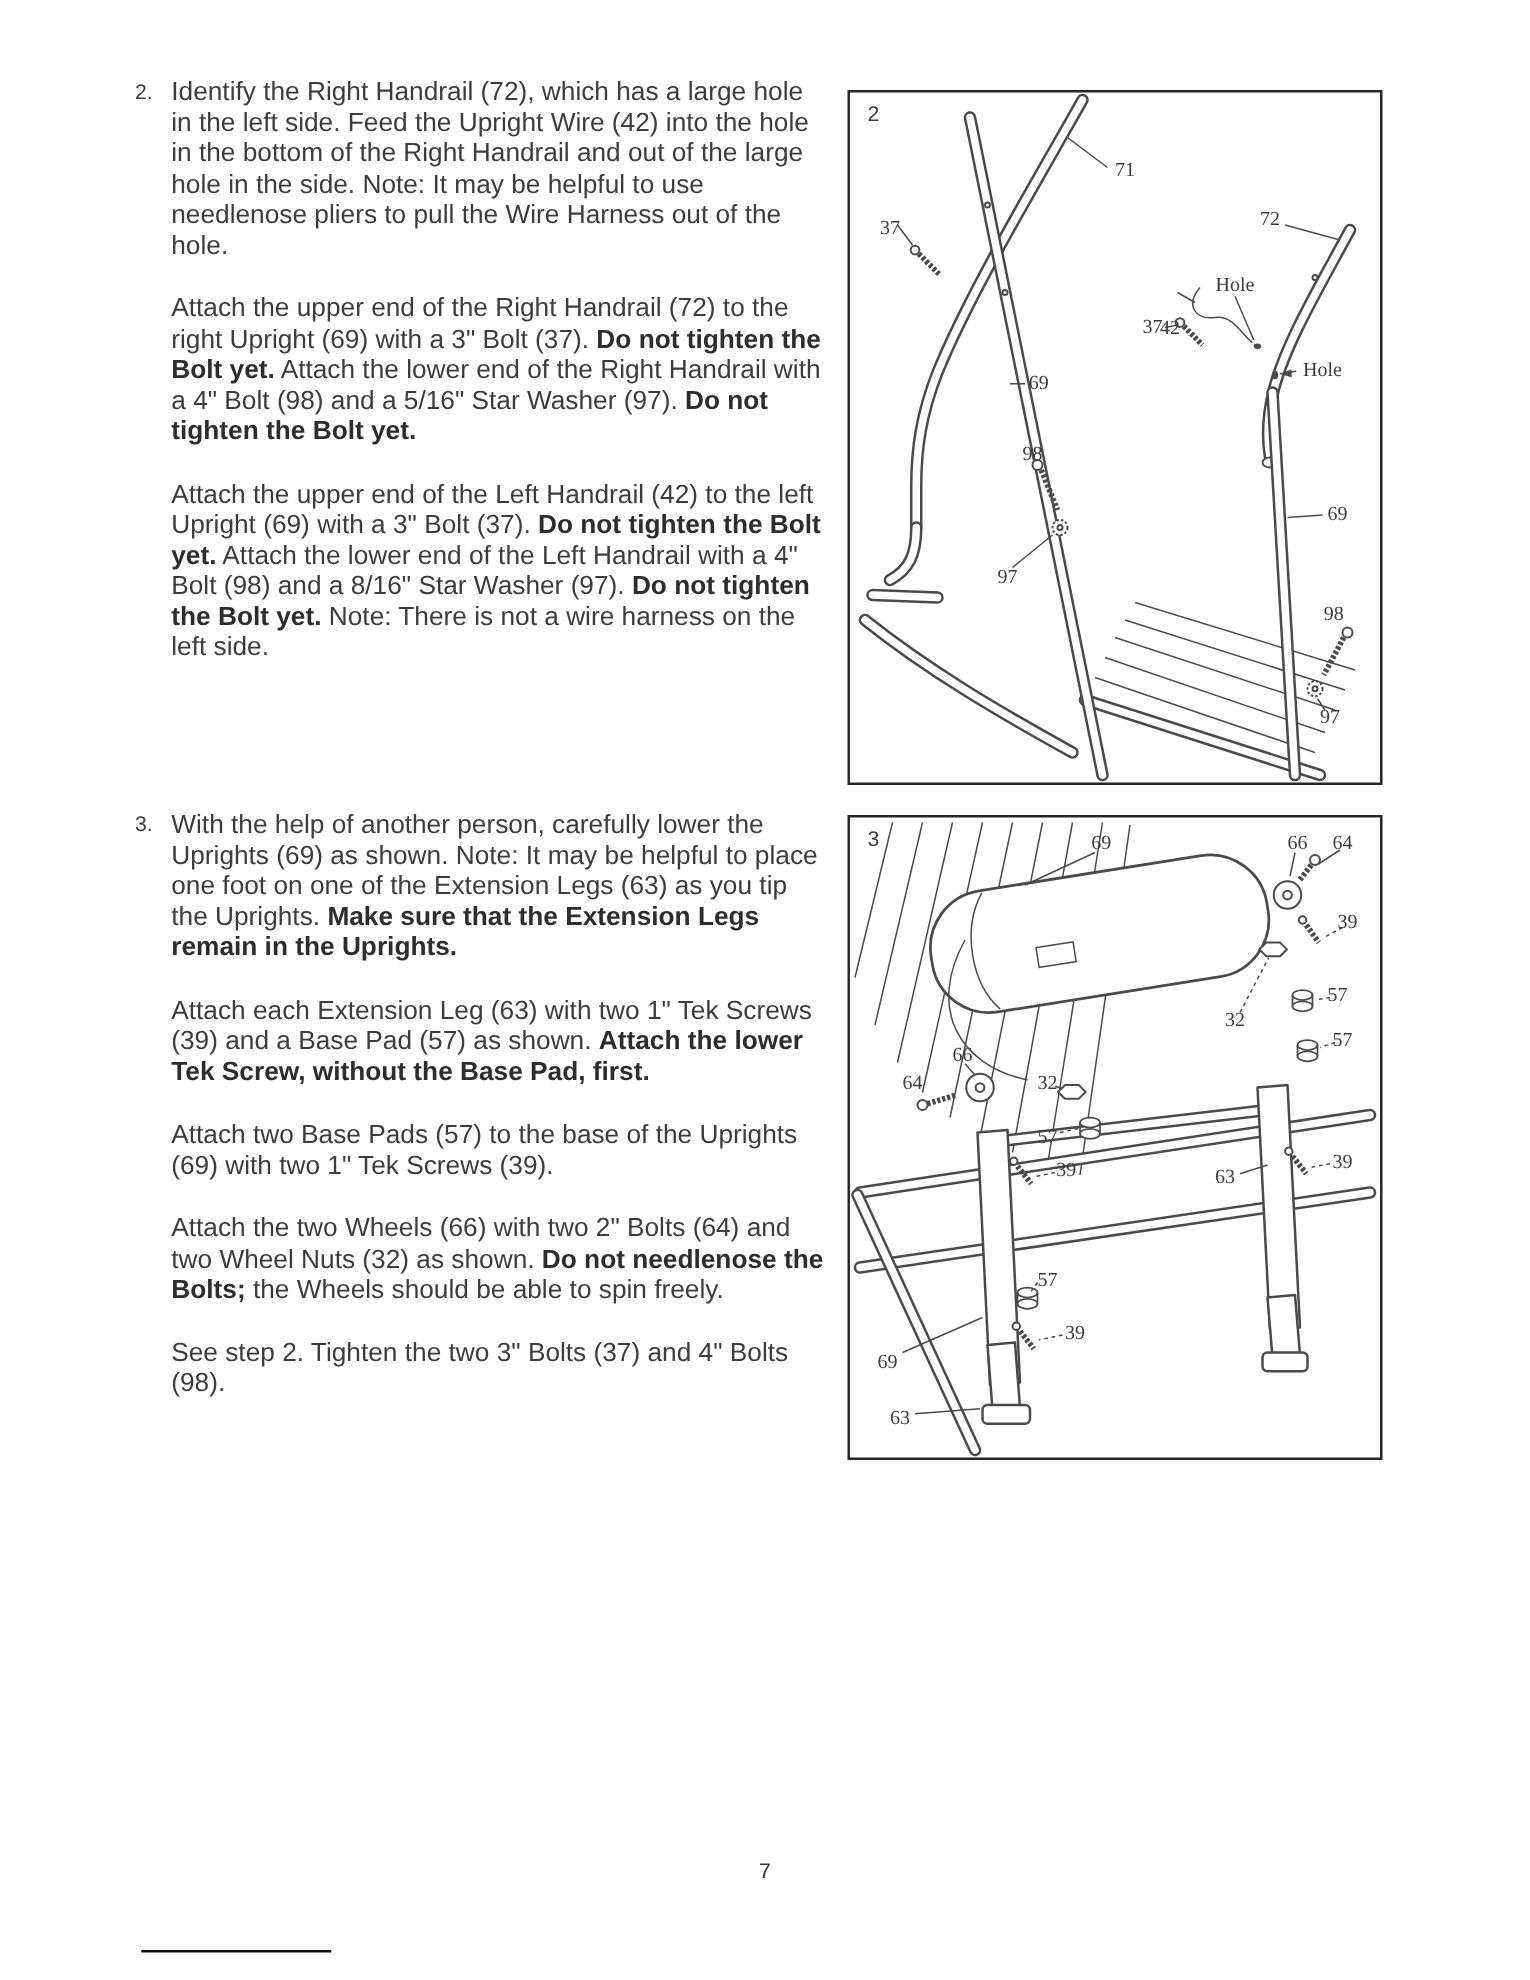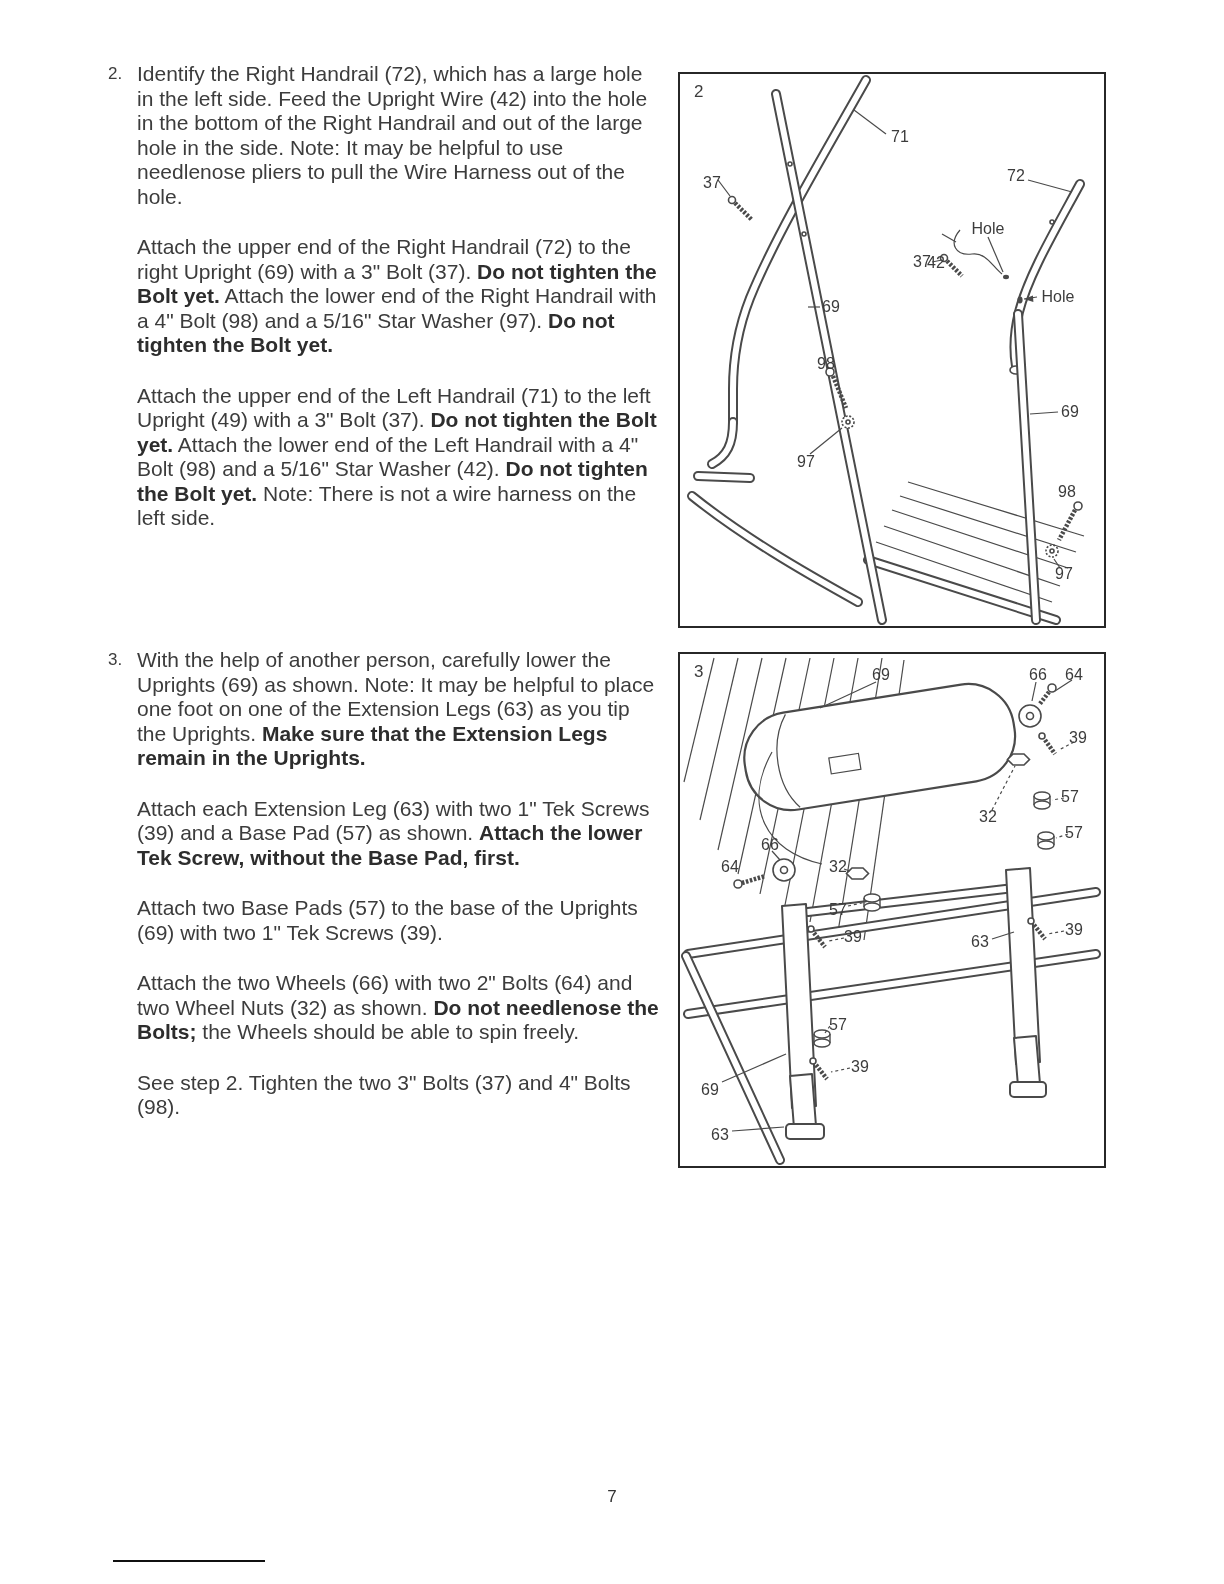--- a/index.html
+++ b/index.html
@@ -16,21 +16,21 @@
   .step-body p { font-size: 21px; line-height: 24.5px; margin: 0 0 26px 0; }
   .step-body .b { font-weight: bold; color: #2d2d2d; }
 
   
   .fig { position: absolute; left: 678px; width: 428px; border: 2px solid #272727; background: #fff; }
   .fig-2 { top: 72px; height: 556px; }
   .fig-3 { top: 652px; height: 516px; }
   .fig svg { position: absolute; left: 0; top: 0; width: 424px; height: 100%; }
   .fig-corner { position: absolute; left: 14px; top: 8px; font-size: 17px; z-index: 3; }
   .labels { position: absolute; inset: 0; z-index: 2; }
-  .part-label { position: absolute; transform: translate(-50%, -50%); font-size: 16px; color: #3c3c3c; white-space: nowrap; background: transparent; }
+  .part-label { position: absolute; transform: translate(-50%, -50%); font-size: 16px; color: #3c3c3c; white-space: nowrap; background: transparent; font-family: Liberation Serif, serif; }
 
   
   .to { stroke: #4a4a4a; stroke-width: 10; fill: none; stroke-linecap: round; stroke-linejoin: round; }
   .ti { stroke: #ffffff; stroke-width: 6; fill: none; stroke-linecap: round; stroke-linejoin: round; }
   .ln { stroke: #4a4a4a; stroke-width: 1.2; fill: none; }
   .lnd { stroke: #4a4a4a; stroke-width: 1.2; fill: none; stroke-dasharray: 3 3; }
   .lnthin { stroke: #4a4a4a; stroke-width: 1.4; fill: #ffffff; }
   .scr { stroke: #4a4a4a; stroke-width: 4.5; stroke-dasharray: 2.5 1.6; fill: none; }
   .part { stroke: #4a4a4a; stroke-width: 1.6; fill: #ffffff; }
   .boxo { fill: #ffffff; stroke: #4a4a4a; stroke-width: 2; stroke-linejoin: round; }
@@ -44,21 +44,21 @@
 <body>
 
 <div class="page">
 
   <div class="text-col">
     <section class="step" style="top:62px">
       <div class="step-num">2.</div>
       <div class="step-body">
           <p><span>Identify the Right Handrail (72), which has a large hole in the left side. Feed the Upright Wire (42) into the hole in the bottom of the Right Handrail and out of the large hole in the side. Note: It may be helpful to use needlenose pliers to pull the Wire Harness out of the hole.</span></p>
           <p><span>Attach the upper end of the Right Handrail (72) to the right Upright (69) with a 3" Bolt (37). </span><span class="b">Do not tighten the Bolt yet.</span><span> Attach the lower end of the Right Handrail with a 4" Bolt (98) and a 5/16" Star Washer (97). </span><span class="b">Do not tighten the Bolt yet.</span></p>
-          <p><span>Attach the upper end of the Left Handrail (71) to the left Upright (49) with a 3" Bolt (37). </span><span class="b">Do not tighten the Bolt yet.</span><span> Attach the lower end of the Left Handrail with a 4" Bolt (98) and a 5/16" Star Washer (42). </span><span class="b">Do not tighten the Bolt yet.</span><span> Note: There is not a wire harness on the left side.</span></p>
+          <p><span>Attach the upper end of the Left Handrail (42) to the left Upright (69) with a 3" Bolt (37). </span><span class="b">Do not tighten the Bolt yet.</span><span> Attach the lower end of the Left Handrail with a 4" Bolt (98) and a 8/16" Star Washer (97). </span><span class="b">Do not tighten the Bolt yet.</span><span> Note: There is not a wire harness on the left side.</span></p>
         </div>
     </section>
     <section class="step" style="top:648px">
       <div class="step-num">3.</div>
       <div class="step-body">
           <p><span>With the help of another person, carefully lower the Uprights (69) as shown. Note: It may be helpful to place one foot on one of the Extension Legs (63) as you tip the Uprights. </span><span class="b">Make sure that the Extension Legs remain in the Uprights.</span></p>
           <p><span>Attach each Extension Leg (63) with two 1" Tek Screws (39) and a Base Pad (57) as shown. </span><span class="b">Attach the lower Tek Screw, without the Base Pad, first.</span></p>
           <p><span>Attach two Base Pads (57) to the base of the Uprights (69) with two 1" Tek Screws (39).</span></p>
           <p><span>Attach the two Wheels (66) with two 2" Bolts (64) and two Wheel Nuts (32) as shown. </span><span class="b">Do not needlenose the Bolts;</span><span> the Wheels should be able to spin freely.</span></p>
           <p><span>See step 2. Tighten the two 3" Bolts (37) and 4" Bolts (98).</span></p>

